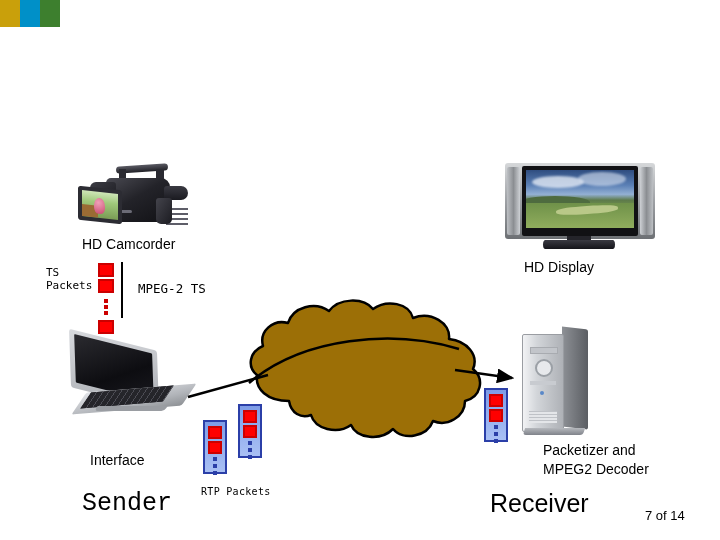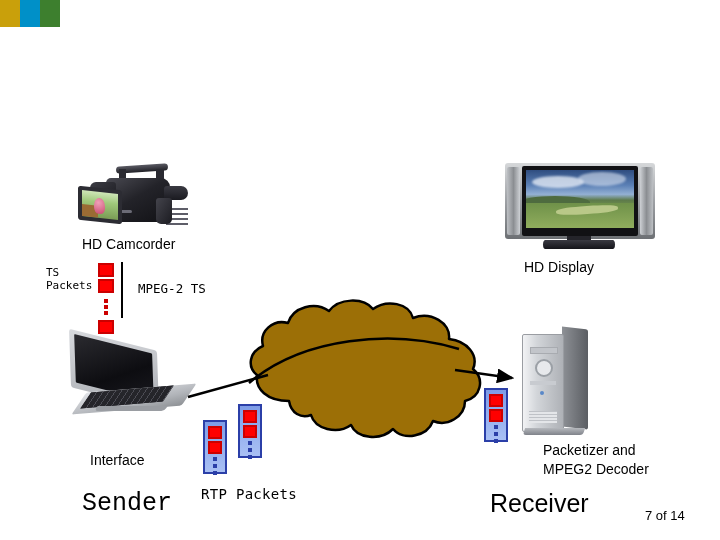--- a/index.html
+++ b/index.html
@@ -46,21 +46,21 @@
   .lbl-hd-camcorder  { left: 82px;  top: 236px; font-size: 14px; }
   .lbl-hd-display    { left: 524px; top: 259px; font-size: 14px; }
   .lbl-ts-packets    { left: 46px;  top: 266px; font-size: 11px; line-height: 13px;
                        font-family: "DejaVu Sans Mono", monospace; }
   .lbl-mpeg2ts       { left: 138px; top: 281px; font-size: 12.5px;
                        font-family: "DejaVu Sans Mono", monospace; }
   .lbl-ieee1394      { left: 141px; top: 318px; font-size: 11px; line-height: 15px;
                        font-family: "DejaVu Sans Mono", monospace; text-align: center; }
   .lbl-ip-network    { left: 304px; top: 373px; font-size: 22px; }
   .lbl-packetizer    { left: 90px;  top: 452px; font-size: 14px; }
-  .lbl-rtp-packets   { left: 201px; top: 486px; font-size: 14px;
+  .lbl-rtp-packets   { left: 201px; top: 486px; font-size: 10px;
                        font-family: "DejaVu Sans Mono", monospace; letter-spacing: 0.3px; }
   .lbl-pkt-decoder   { left: 515px; top: 441px; font-size: 14px; line-height: 19px; margin-left: 28px; }
   .lbl-sender        { left: 82px;  top: 489px; font-size: 25px; font-family: Liberation Mono, monospace; }
   .lbl-receiver      { left: 490px; top: 489px; font-size: 25px; }
   .lbl-page-number   { left: 645px; top: 508px; font-size: 13px; }
 
   
   #camcorder { position: absolute; left: 72px; top: 160px; width: 118px; height: 70px; }
   .cc-body {
     position: absolute; left: 34px; top: 18px; width: 64px; height: 44px;

